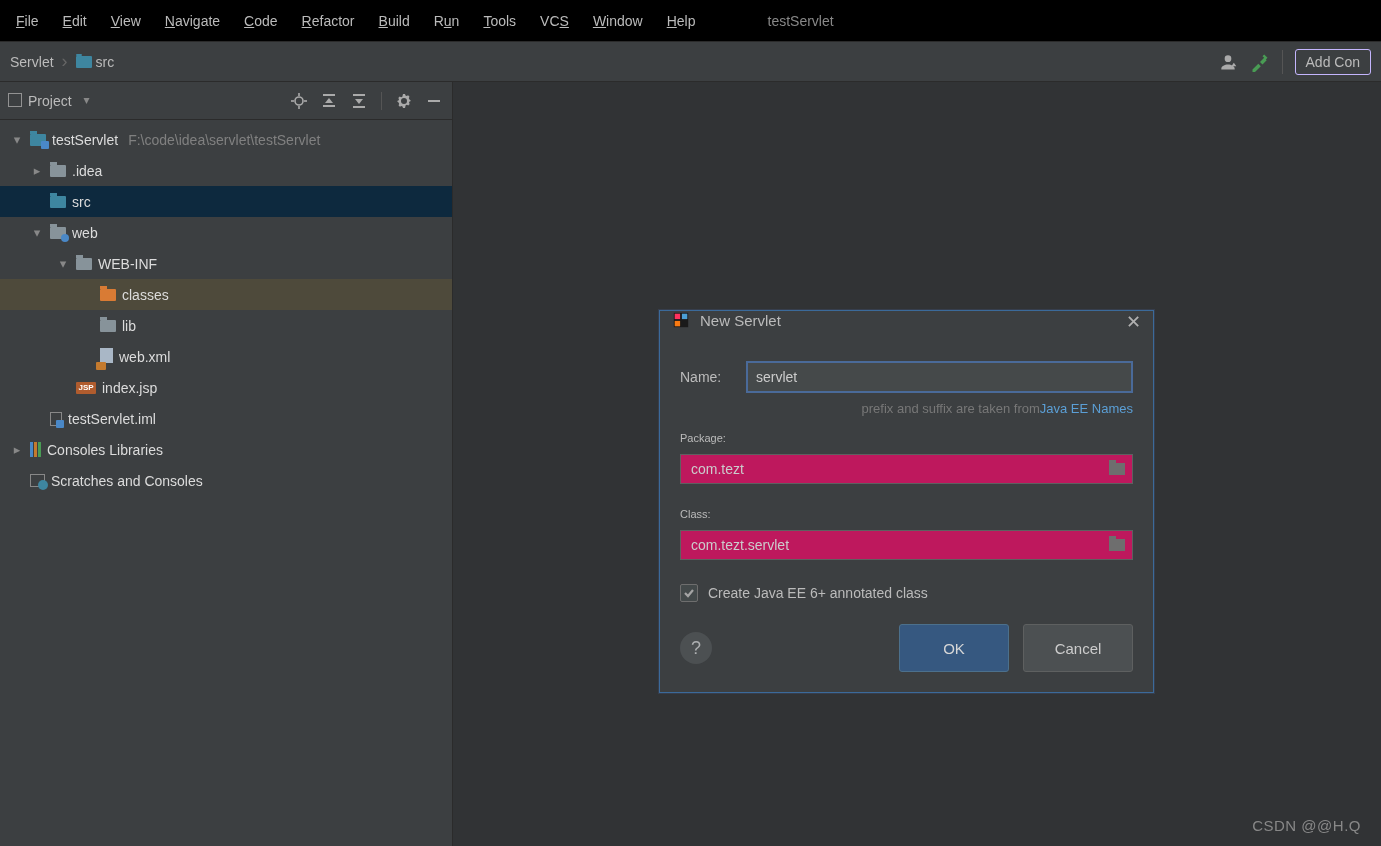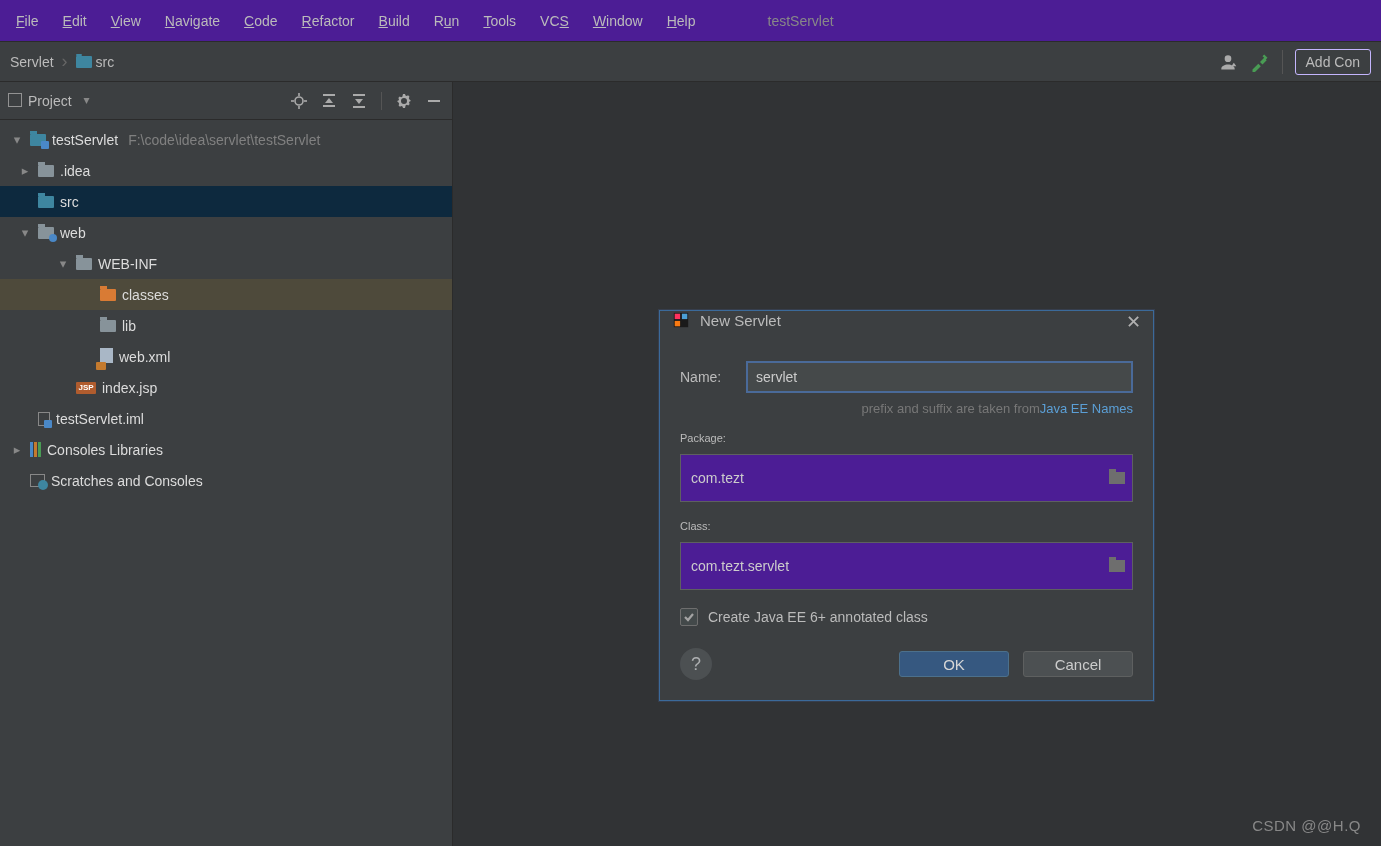--- a/index.html
+++ b/index.html
@@ -1,19 +1,19 @@
 <!DOCTYPE html>
 <html><head>
 <meta charset="utf-8">
 <style>
   * { box-sizing: border-box; margin: 0; padding: 0; font-family: "Segoe UI", Arial, sans-serif; }
   body { width: 1381px; height: 846px; background: #313335; color: #bbbbbb; overflow: hidden; position: relative; font-size: 13px; }
 
   
-  .menu-bar { height: 42px; background: #4c1d95; display: flex; align-items: center; padding: 0 4px; border-bottom: 1px solid #2b2b2b; }
+  .menu-bar { height: 42px; background: #000000; display: flex; align-items: center; padding: 0 4px; border-bottom: 1px solid #2b2b2b; }
   .menu-item { padding: 6px 12px; color: #bbbbbb; cursor: pointer; font-size: 14px; }
   .menu-item .mn { text-decoration: underline; }
   .window-title { margin-left: 60px; color: #888; font-size: 14px; }
 
   
   .nav-bar { height: 40px; background: #3c3f41; display: flex; align-items: center; padding: 0 4px; border-bottom: 1px solid #2b2b2b; justify-content: space-between; }
   .nav-left { display: flex; align-items: center; }
   .bc { padding: 4px 6px; color: #bbbbbb; display: flex; align-items: center; gap: 4px; font-size: 14px;}
   .bc-sep { color: #666; padding: 0 2px; font-size: 18px; }
   .folder-icon { width: 16px; height: 12px; background: #3e86a0; border-radius: 1px; display: inline-block; position: relative; }
@@ -37,21 +37,21 @@
 
   .tree { padding: 4px 0; flex: 1; overflow: auto; font-size: 14px; }
   .tree-row { display: flex; align-items: center; height: 31px; padding-left: 10px; gap: 6px; cursor: default; }
   .tree-row.selected { background: #0d293e; }
   .tree-row.highlighted { background: #4e4a3b; }
   .arrow { width: 14px; color: #888; font-size: 11px; text-align: center; }
   .arrow.down::before { content:"▾"; font-size: 13px;}
   .arrow.right::before { content:"▸"; font-size: 13px;}
   .t-label { color: #dcdcdc; }
   .t-path { color: #808080; margin-left: 4px; }
-  .ind-1 { padding-left: 18px; }
+  .ind-1 { padding-left: 30px; }
   .ind-2 { padding-left: 56px; }
   .ind-3 { padding-left: 80px; }
 
   .dir-icon { width:16px; height:12px; background:#87939a; border-radius:1px; display:inline-block; position:relative; }
   .dir-icon::before { content:""; position:absolute; top:-3px; left:0; width:7px; height:3px; background:#87939a; }
   .dir-icon.blue { background:#3e86a0; } .dir-icon.blue::before { background:#3e86a0; }
   .dir-icon.orange { background:#d97b34; } .dir-icon.orange::before { background:#d97b34; }
   .dir-icon.module { background:#3e86a0; } .dir-icon.module::before { background:#3e86a0; }
   .mod-dot { position:absolute; right:-3px; bottom:-3px; width:8px; height:8px; background:#4a88c7; border-radius:1px; }
   .web-dot { position:absolute; right:-3px; bottom:-3px; width:8px; height:8px; background:#4a88c7; border-radius:50%; }
@@ -77,32 +77,32 @@
   .dlg-title { color:#bbb; font-size: 15px; }
   .dlg-close { color:#b0b0b0; font-size: 18px; cursor:pointer; }
   .dlg-body { padding: 10px 20px 20px; }
   .form-row { display:flex; align-items:center; gap:10px; margin-bottom: 8px; }
   .form-label { color:#bbb; font-size: 14px; }
   .name-input { flex: 1; height: 32px; background: #45494a; border: 2px solid #4a6a99; color:#ccc; font-size: 14px; padding: 0 8px; outline: none; }
   .hint-row { display:flex; justify-content:flex-end; align-items:center; gap:0; margin-bottom:16px; }
   .hint-text { color:#777; font-size: 13px; }
   .hint-link { color:#5b9fd6; font-size: 13px; cursor:pointer; }
   .section-label { color:#bbb; font-size: 11px; margin-bottom: 10px; }
-  .browse-field { display:flex; align-items:center; height: 48px; border:1px solid #5e6060; background:#4c1d95; margin-bottom: 18px; }
+  .browse-field { display:flex; align-items:center; height: 30px; border:1px solid #5e6060; background:#be185d; margin-bottom: 24px; }
   .browse-field input { flex:1; background:transparent; border:none; color:#ccc; font-size:14px; padding:0 10px; outline:none; }
   .browse-btn { width: 30px; display:flex; align-items:center; justify-content:center; }
   .browse-folder { width:16px; height:12px; background:#6e6e6e; position:relative; }
   .browse-folder::before { content:""; position:absolute; top:-3px; left:0; width:7px; height:3px; background:#6e6e6e; }
   .check-row { display:flex; align-items:center; gap:10px; margin-bottom: 22px; }
   .checkbox { width:18px; height:18px; border:1px solid #6e6e6e; border-radius:2px; background:#43494a; display:flex; align-items:center; justify-content:center; }
   .checkmark { width:12px; height:12px; stroke:#a4a4a4; stroke-width:2.2; fill:none; }
   .dlg-footer { display:flex; align-items:center; justify-content:space-between; }
   .help-btn { width:32px; height:32px; border-radius:50%; background:#4c5052; color:#aeb0b2; font-size:18px; display:flex; align-items:center; justify-content:center; cursor:pointer; }
   .btn-group { display:flex; gap:14px; }
-  .btn { height:26px; min-width: 110px; border-radius:3px; font-size: 15px; display:flex; align-items:center; justify-content:center; cursor:pointer; border:1px solid #5e6060; background:#4c5052; color:#ccc; }
+  .btn { height:48px; min-width: 110px; border-radius:3px; font-size: 15px; display:flex; align-items:center; justify-content:center; cursor:pointer; border:1px solid #5e6060; background:#4c5052; color:#ccc; }
   .btn.primary { background:#365880; border-color:#4c708c; color:#d6d6d6; font-weight: 500; }
 
   .watermark { position: absolute; right: 20px; bottom: 12px; color: #888; font-size: 15px; letter-spacing: 0.5px; }
 </style>
 </head>
 <body>
 
 <div class="menu-bar">
   <div class="menu-item"><span class="mn">F</span><span>ile</span></div>
   <div class="menu-item"><span class="mn">E</span>dit</div>

